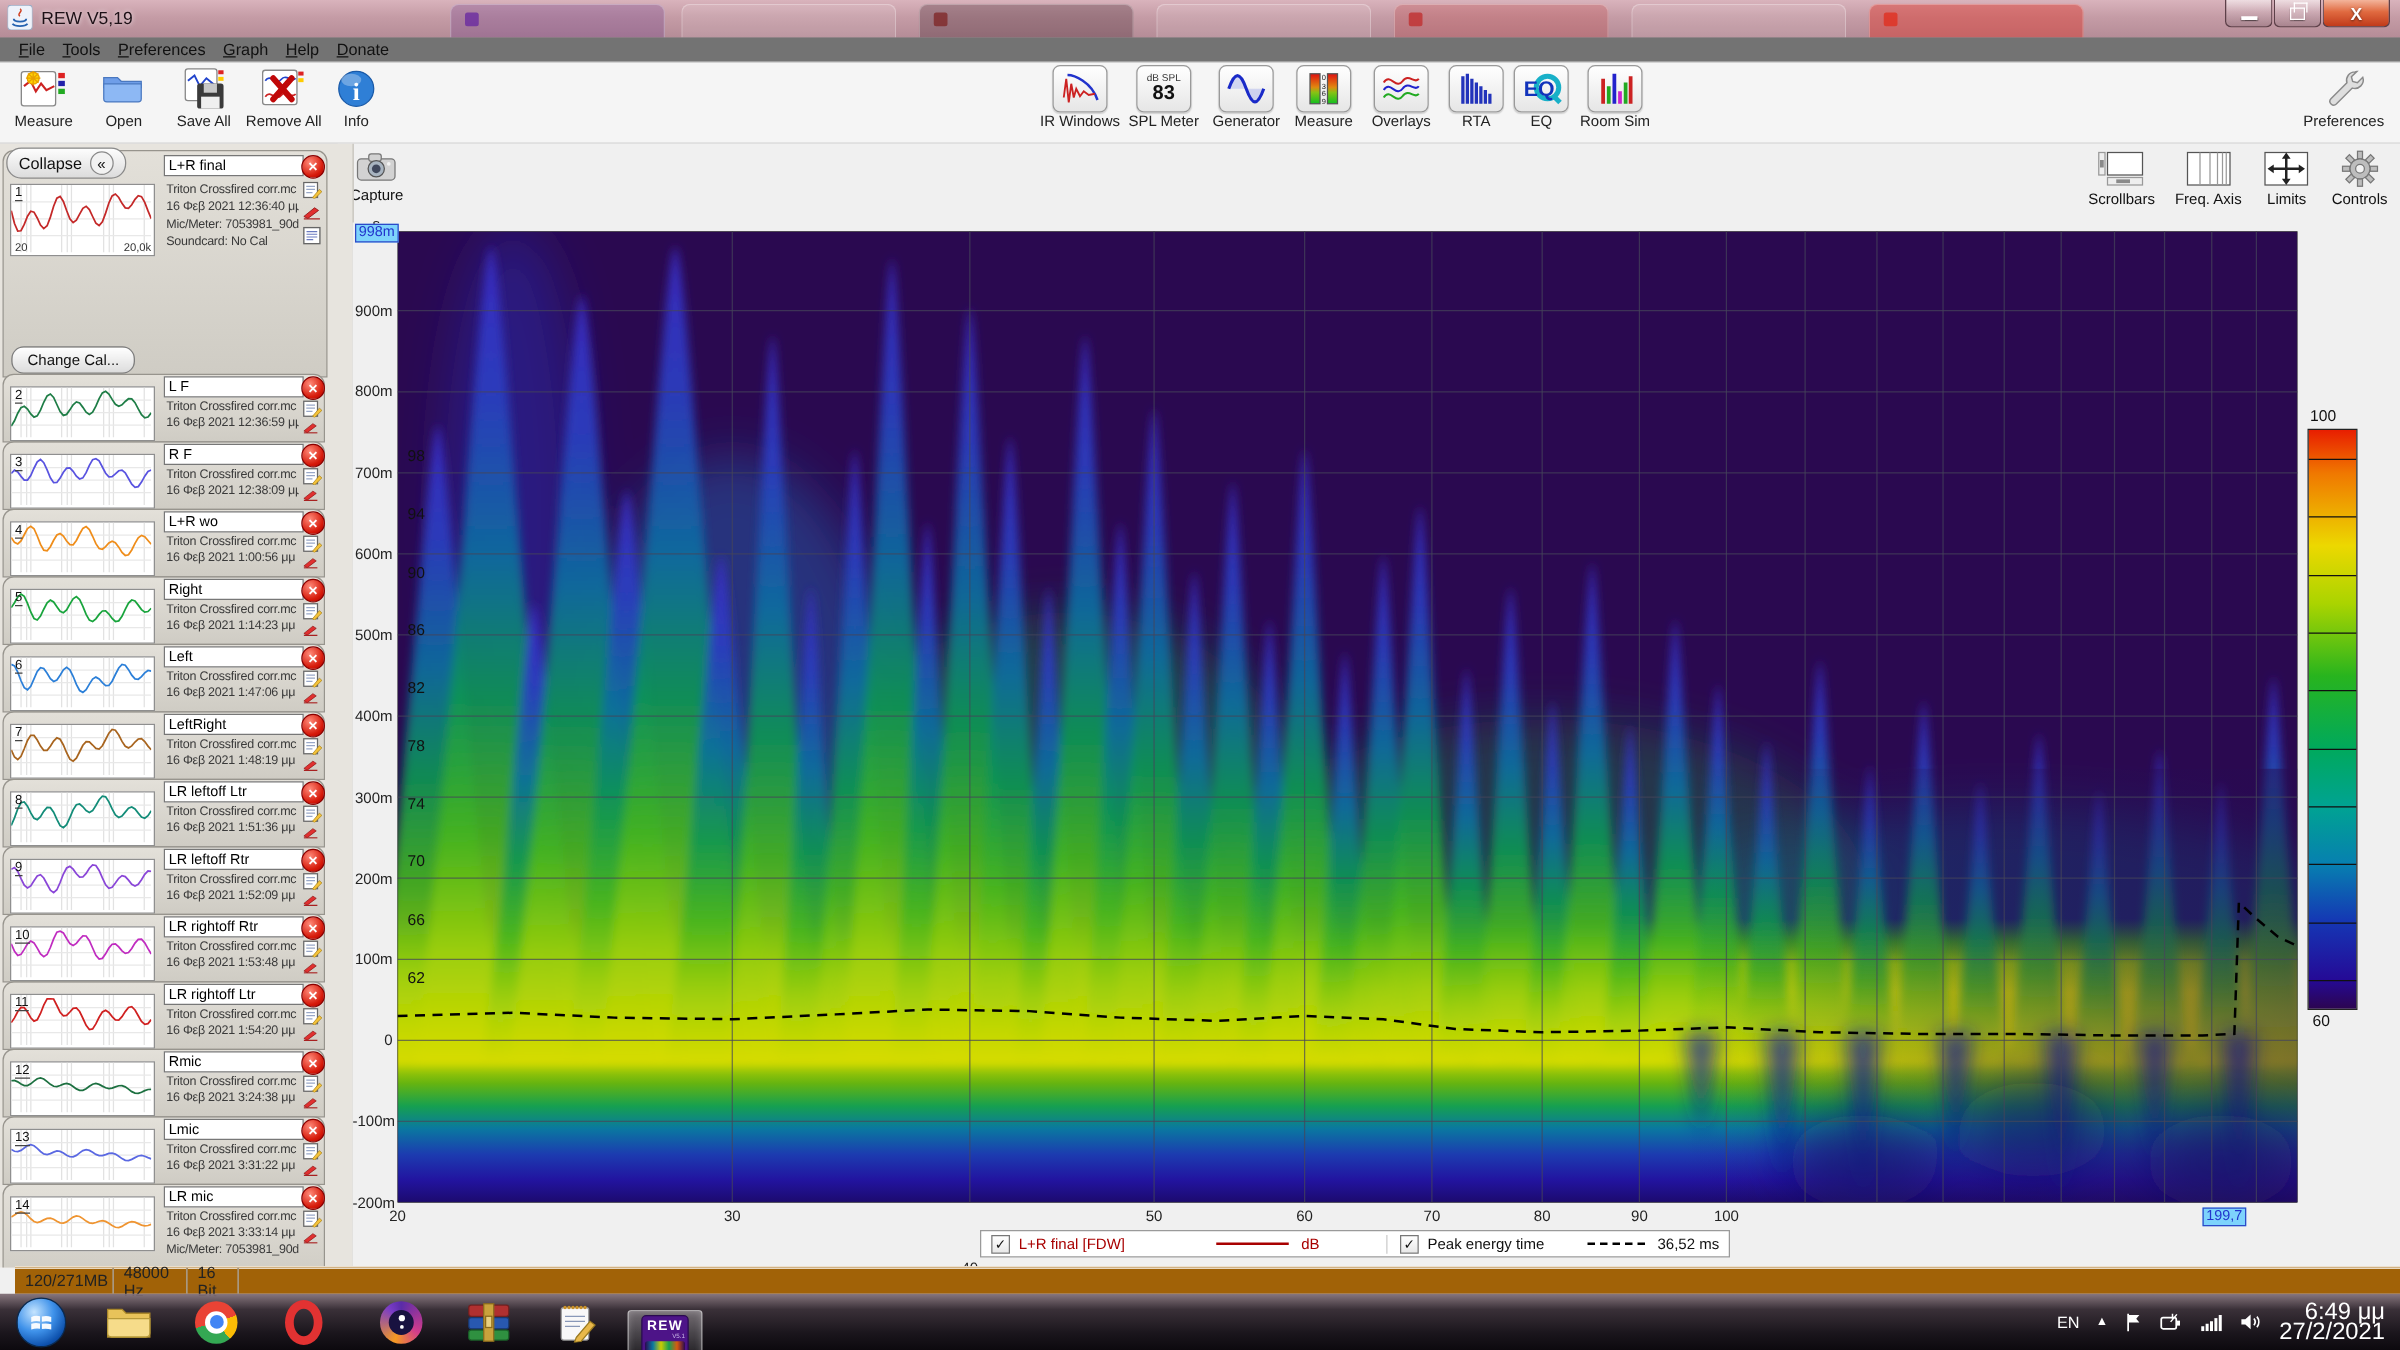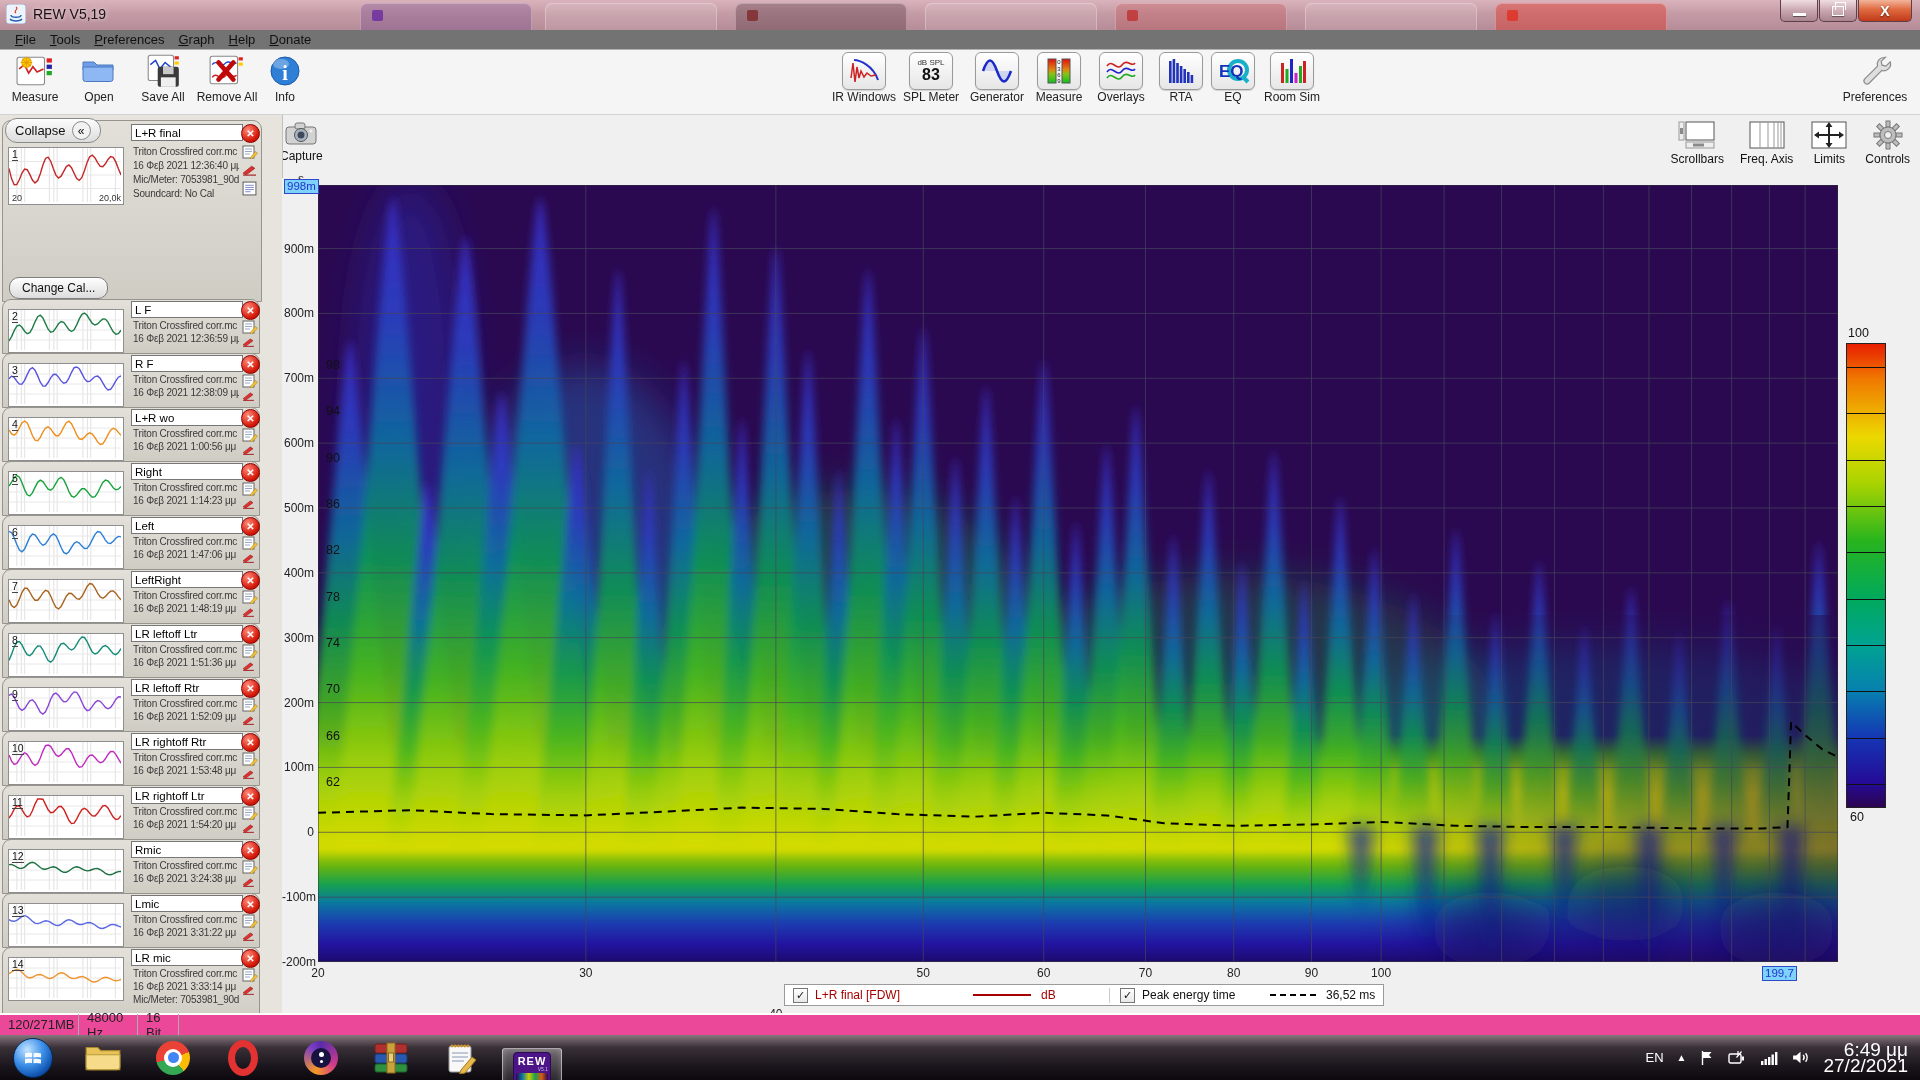--- a/index.html
+++ b/index.html
@@ -97,21 +97,21 @@
     display:flex;align-items:center;font-size:12px;padding:0 8px;}
   .leg-cb{width:13px;height:13px;border:1px solid #777;background:linear-gradient(#fff,#e8e8e8);
     display:flex;align-items:center;justify-content:center;font-size:11px;color:#111;margin-right:7px;}
   .leg-label-red{color:#a80000;width:148px;}
   .leg-line{width:58px;border-top:2px solid #a80000;margin:0 10px;}
   .leg-db{color:#a80000;width:60px;}
   .leg-sec2{display:flex;align-items:center;border-left:1px solid #ccc;padding-left:10px;margin-left:8px;}
   .leg-label{color:#111;width:118px;}
   .leg-dash{width:46px;border-top:2px dashed #000;margin:0 10px;}
   
-  .statusbar{position:absolute;left:0;right:0;bottom:45px;height:21px;background:#ec4899;border-top:1px solid #fff;
+  .statusbar{position:absolute;left:12px;right:0;bottom:45px;height:21px;background:#a16207;border-top:1px solid #fff;
     display:flex;align-items:center;font-size:13px;color:#222;}
   .sb-cell{height:100%;display:flex;align-items:center;border-right:1px solid #ababab;padding:0 8px;box-shadow:inset 0 1px 0 #fff;}
   
   .taskbar{position:absolute;left:0;right:0;bottom:0;height:45px;
     background:linear-gradient(rgba(130,112,120,.95),rgba(52,42,50,.97) 28%,rgba(22,17,24,.98) 70%,rgba(12,9,14,1));
     display:flex;align-items:center;z-index:10;}
   .tb-app{width:58px;height:41px;margin:0 6px;display:flex;align-items:center;justify-content:center;border-radius:3px;}
   .tb-app.active{background:linear-gradient(rgba(255,255,255,.30),rgba(255,255,255,.08));border:1px solid rgba(255,255,255,.55);box-shadow:inset 0 0 6px rgba(255,255,255,.25);margin-top:24px;}
   .orb{width:38px;height:38px;border-radius:50%;border:1px solid #0a2a50;position:relative;
     background:radial-gradient(circle at 35% 28%,#c4e4ff,#3f92ea 42%,#0d50ac 75%,#063070);display:flex;align-items:center;justify-content:center;}

